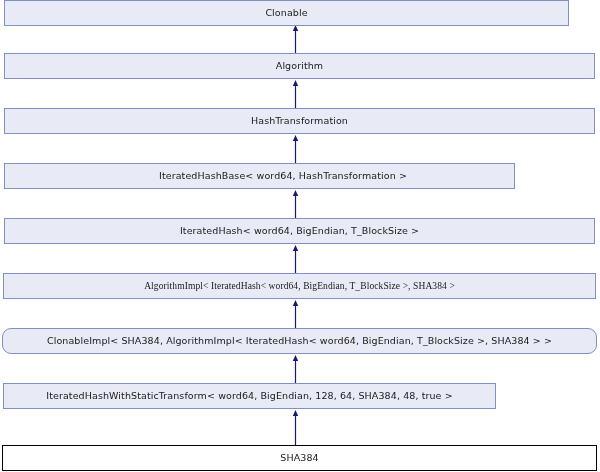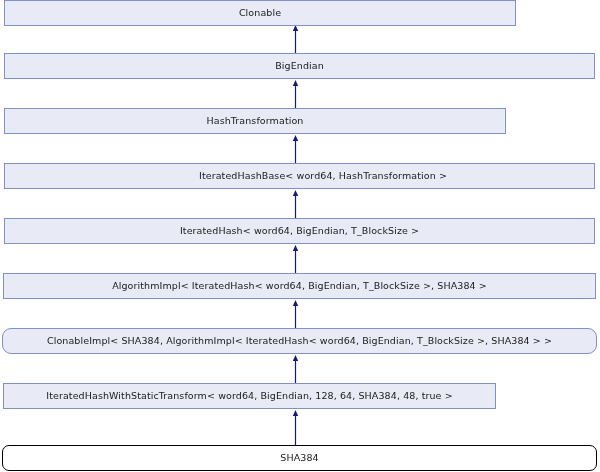--- a/index.html
+++ b/index.html
@@ -98,40 +98,40 @@
         <line x1="5.5" y1="29" x2="5.5" y2="5" stroke="#191970" stroke-width="1.2"></line>
         <polygon points="5.5,0 2.8,6 8.2,6" fill="#191970"></polygon>
       </svg>
     </div>
     <div class="edge" style="left: 290px; top: 410px; height: 36px;">
       <svg width="11" height="36" viewBox="0 0 11 36">
         <line x1="5.5" y1="36" x2="5.5" y2="5" stroke="#191970" stroke-width="1.2"></line>
         <polygon points="5.5,0 2.8,6 8.2,6" fill="#191970"></polygon>
       </svg>
     </div>
-    <div class="node base" style="left: 4px; top: 0px; width: 512px;">
+    <div class="node base" style="left: 4px; top: 0px; width: 565px;">
       <span class="label">Clonable</span>
     </div>
     <div class="node base" style="left: 4px; top: 53px; width: 591px;">
-      <span class="label">BigEndian</span>
+      <span class="label">Algorithm</span>
     </div>
-    <div class="node base" style="left: 4px; top: 108px; width: 502px;">
+    <div class="node base" style="left: 4px; top: 108px; width: 591px;">
       <span class="label">HashTransformation</span>
     </div>
-    <div class="node base" style="left: 4px; top: 163px; width: 591px; padding-left: 47px;">
+    <div class="node base" style="left: 4px; top: 163px; width: 511px; padding-left: 47px;">
       <span class="label">IteratedHashBase&lt; word64, HashTransformation &gt;</span>
     </div>
     <div class="node base" style="left: 4px; top: 218px; width: 591px; text-align: center;">
       <span class="label">IteratedHash&lt; word64, BigEndian, T_BlockSize &gt;</span>
     </div>
-    <div class="node base" style="left: 3px; top: 273px; width: 593px;">
+    <div class="node base" style="left: 3px; top: 273px; width: 593px; font-family: Liberation Serif, serif;">
       <span class="label">AlgorithmImpl&lt; IteratedHash&lt; word64, BigEndian, T_BlockSize &gt;, SHA384 &gt;</span>
     </div>
     <div class="node base" style="left: 2px; top: 328px; width: 595px; border-radius: 9px;">
       <span class="label">ClonableImpl&lt; SHA384, AlgorithmImpl&lt; IteratedHash&lt; word64, BigEndian, T_BlockSize &gt;, SHA384 &gt; &gt;</span>
     </div>
     <div class="node base" style="left: 3px; top: 383px; width: 493px;">
       <span class="label">IteratedHashWithStaticTransform&lt; word64, BigEndian, 128, 64, SHA384, 48, true &gt;</span>
     </div>
-    <div class="node current" style="left: 2px; top: 445px; width: 595px; border-radius: 7px;">
+    <div class="node current" style="left: 2px; top: 445px; width: 595px;">
       <span class="label">SHA384</span>
     </div>
   </div>
 
 </body></html>

